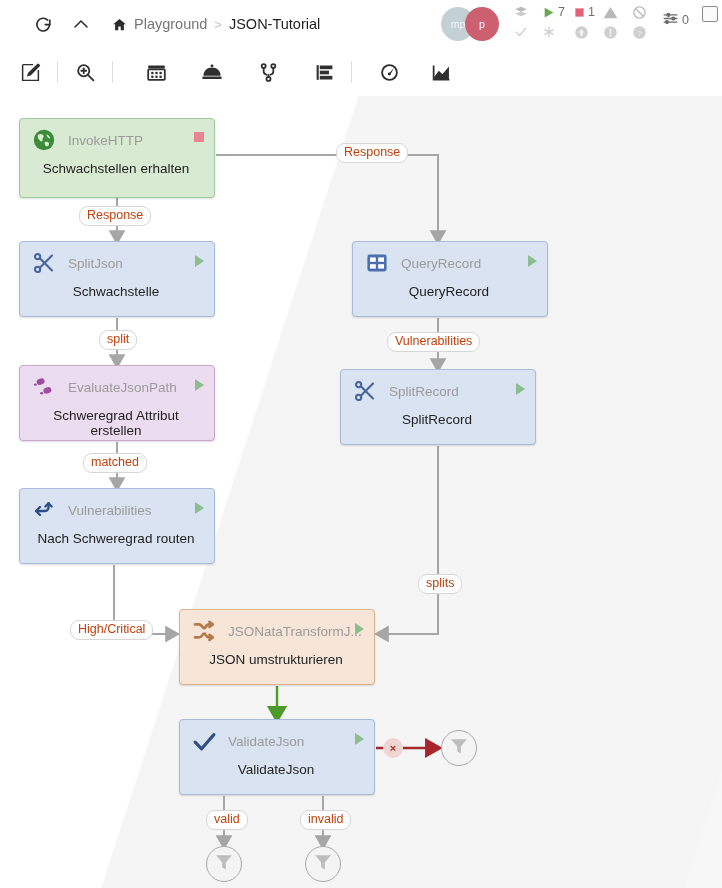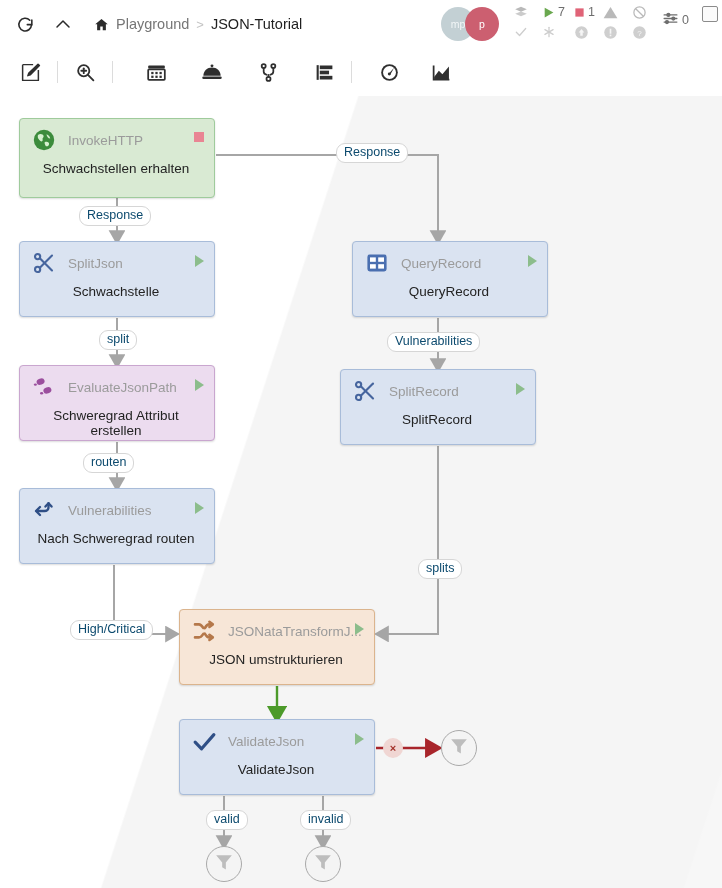--- a/index.html
+++ b/index.html
@@ -15,21 +15,21 @@
   .header {
     position: absolute; top: 0; left: 0;
     width: 722px; height: 48px;
     background: #ffffff;
     z-index: 30;
   }
   .header-left {
     position: absolute; left: 0; top: 0;
     height: 48px;
     display: flex; align-items: center;
-    padding-left: 12px;
+    padding-left: 30px;
     gap: 12px;
   }
   .hdr-icon-btn {
     width: 26px; height: 26px;
     display: flex; align-items: center; justify-content: center;
     color: #2b2b2b;
   }
   .breadcrumb {
     display: flex; align-items: center;
     gap: 7px;
@@ -195,21 +195,21 @@
   .n-orange { background: #f7e6d7; border-color: #dbb48d; }
 
   
   .edge-label {
     position: absolute;
     background: #ffffff;
     border: 1px solid #d6d6d6;
     border-radius: 9px;
     padding: 1px 7px 2px 7px;
     font-size: 12.5px;
-    color: #0c4a6e;
+    color: #c2410c;
     white-space: nowrap;
     line-height: 15px;
   }
 
   
   .funnel {
     position: absolute;
     width: 36px; height: 36px;
     border-radius: 50%;
     border: 1.4px solid #a9a9a9;
@@ -602,23 +602,23 @@
       </span>
       <span class="node-type">ValidateJson</span>
       <span class="run-marker"></span>
     </div>
     <div class="node-body">ValidateJson</div>
   </div>
 
   <div class="edge-label" style="left:336px; top:47px;">Response</div>
   <div class="edge-label" style="left:79px; top:110px;">Response</div>
   <div class="edge-label" style="left:99px; top:234px;">split</div>
-  <div class="edge-label" style="left:83px; top:357px;">routen</div>
+  <div class="edge-label" style="left:83px; top:357px;">matched</div>
   <div class="edge-label" style="left:387px; top:236px;">Vulnerabilities</div>
-  <div class="edge-label" style="left:418px; top:463px;">splits</div>
+  <div class="edge-label" style="left:418px; top:478px;">splits</div>
   <div class="edge-label" style="left:70px; top:524px;">High/Critical</div>
   <div class="edge-label" style="left:206px; top:714px;">valid</div>
   <div class="edge-label" style="left:300px; top:714px;">invalid</div>
 
   <div class="err-badge" style="left:383px; top:642px;">
     <span>×</span>
   </div>
 
   <div class="funnel" style="left:441px; top:634px;">
     <span>

